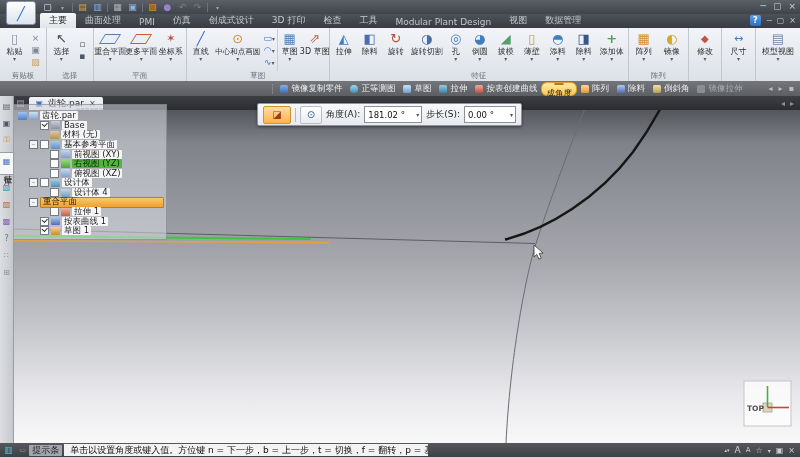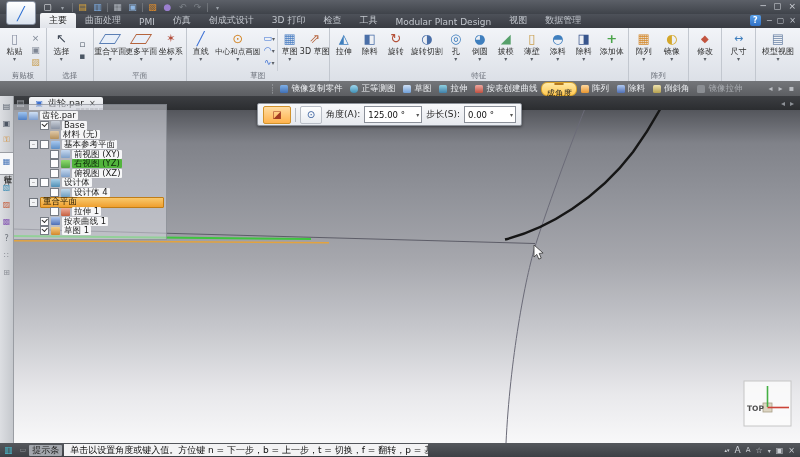--- a/index.html
+++ b/index.html
@@ -513,21 +513,21 @@
 <div class="abs prompt">
   <span class="pbtn sel">
     <span>◪</span>
   </span>
   <span class="psep"></span>
   <span class="pbtn" style="width:20px;">
     <span>⊙</span>
   </span>
   <span>角度(A):</span>
   <span class="combo">
-    <span class="val">125.00 °</span>
+    <span class="val">181.02 °</span>
     <span class="ar">▾</span>
   </span>
   <span>步长(S):</span>
   <span class="combo">
     <span class="val" style="min-width:38px;">0.00 °</span>
     <span class="ar">▾</span>
   </span>
 </div>
 
 <div class="abs statusbar">

